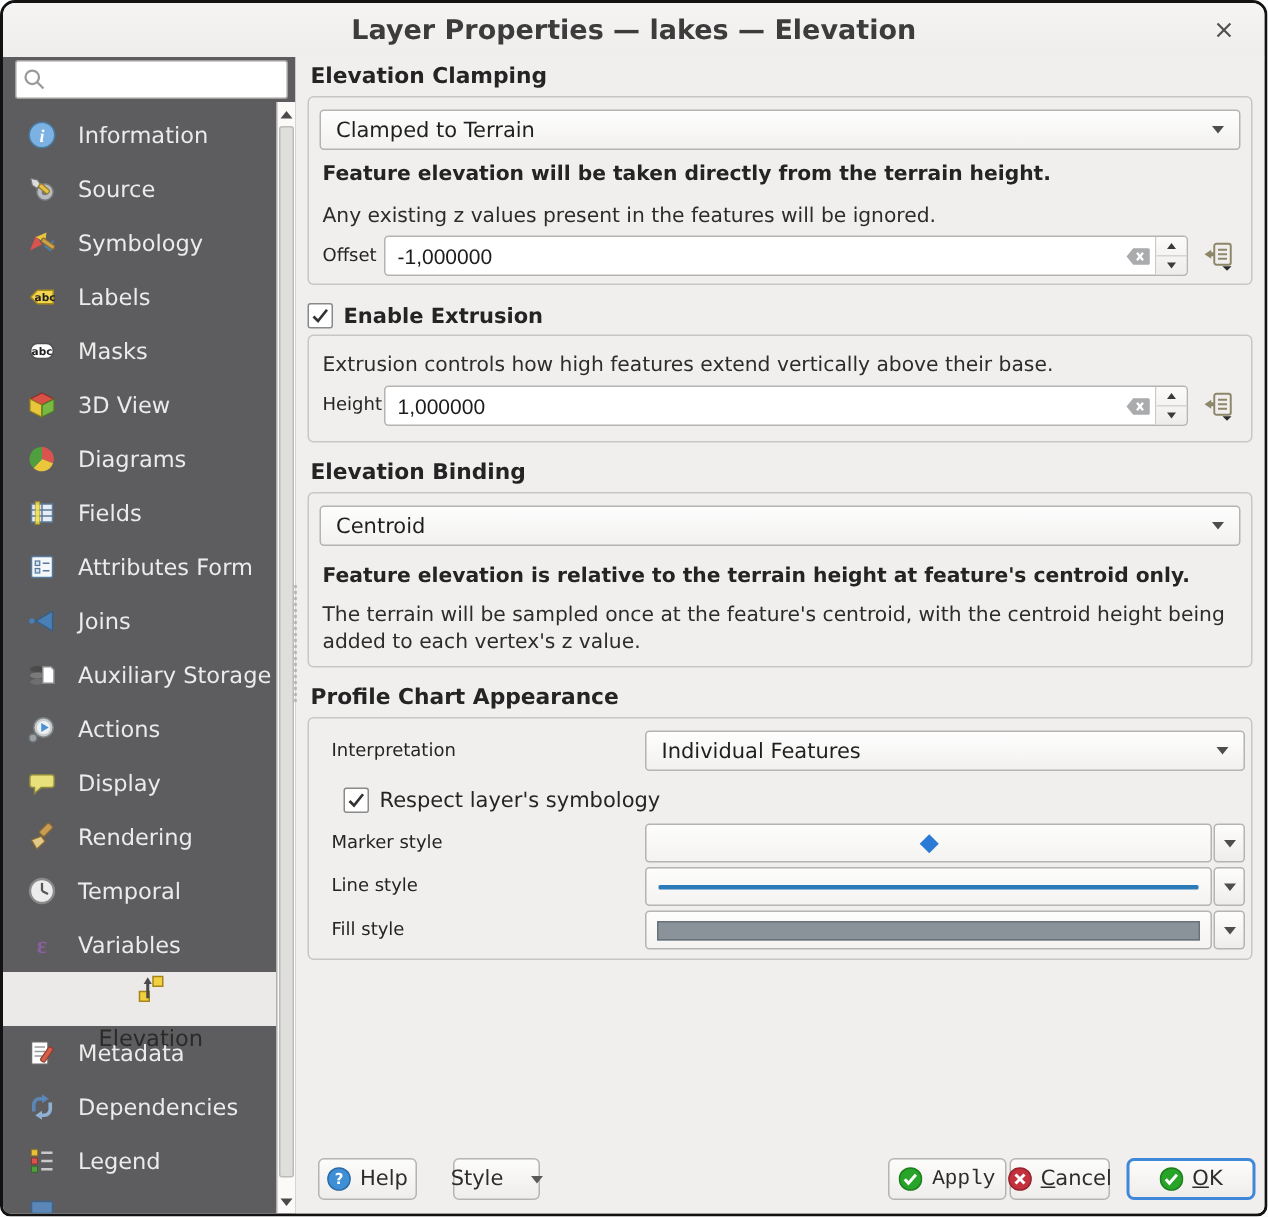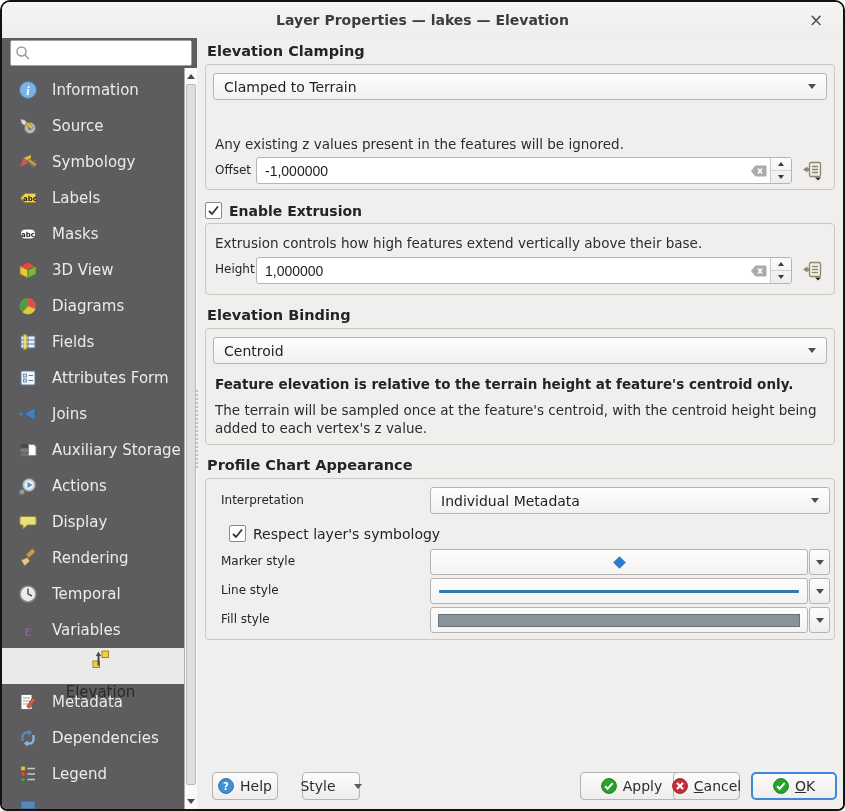--- a/index.html
+++ b/index.html
@@ -1,21 +1,21 @@
 <!DOCTYPE html>
 <html><head>
 <meta charset="utf-8">
 <style>
   html,body{margin:0;padding:0;background:#fff;font-family:"DejaVu Sans","Liberation Sans",sans-serif;}
   .window{position:relative;width:845px;height:811px;box-sizing:border-box;border:2px solid #121212;
           border-radius:10px 10px 7px 7px;background:#f0efed;overflow:hidden;}
   
   .titlebar{position:absolute;left:0;top:0;right:0;height:36px;background:linear-gradient(#f5f4f2,#efeeec);
             border-bottom:1px solid #d5d3d0;display:flex;align-items:center;justify-content:center;}
-  .title{font-size:14px;font-weight:bold;color:#3c3c3c;}
+  .title{font-size:18px;font-weight:bold;color:#3c3c3c;}
   .close-btn{position:absolute;right:16px;top:7px;width:22px;height:22px;display:flex;align-items:center;
              justify-content:center;font-size:17px;color:#4f4f4f;cursor:default;}
   
   .sidebar{position:absolute;left:0;top:36px;width:195px;bottom:0;background:#5d5d5f;overflow:hidden;}
   .search-wrap{position:absolute;left:8px;top:2px;width:182px;height:26px;}
   .search-wrap input{width:100%;height:100%;box-sizing:border-box;border:1px solid #a39f9b;border-radius:2px;
                      padding:0 6px 0 26px;font-size:13px;background:#fff;outline:none;}
   .search-ico{position:absolute;left:5px;top:5px;}
   .sb-scroll{position:absolute;right:0;top:30px;width:13px;bottom:0;background:#fbfaf9;border-left:1px solid #b0aeac;box-sizing:border-box;}
   .sb-up,.sb-down{position:absolute;left:0;width:100%;height:14px;display:flex;align-items:center;justify-content:center;}
@@ -320,20 +320,21 @@
 
   <div class="main">
     <div class="splitter"></div>
 
     <div class="sec-header" style="left:10px;top:5px;">Elevation Clamping</div>
     <div class="groupbox" style="top:26px;height:126px;">
       <div class="combo" style="left:7px;right:7px;top:8px;">
         <span>Clamped to Terrain</span>
         <span class="carrot"></span>
       </div>
+      <div class="desc-b" style="left:9px;top:43px;">Feature elevation will be taken directly from the terrain height.</div>
       <div class="desc" style="left:9px;top:71px;">Any existing z values present in the features will be ignored.</div>
       <div class="fieldrow-label" style="left:9px;top:98px;">Offset</div>
       <div class="spin" style="left:50px;top:92px;width:536px;">
         <input value="-1,000000" style="">
         <span class="clear-ico">
           <svg width="18" height="14">
               <path d="M5.5 1.5h10a1 1 0 0 1 1 1v9a1 1 0 0 1-1 1h-10L1 7z" fill="#a9abad"></path>
               <line x1="8" y1="4.5" x2="12" y2="9.5" stroke="#fff" stroke-width="1.5"></line>
               <line x1="12" y1="4.5" x2="8" y2="9.5" stroke="#fff" stroke-width="1.5"></line>
             </svg>
@@ -411,21 +412,21 @@
         <span class="carrot"></span>
       </div>
       <div class="desc-b" style="left:9px;top:47px;">Feature elevation is relative to the terrain height at feature's centroid only.</div>
       <div class="desc" style="left:9px;top:73px;width:612px;">The terrain will be sampled once at the feature's centroid, with the centroid height being added to each vertex's z value.</div>
     </div>
 
     <div class="sec-header" style="left:10px;top:419px;">Profile Chart Appearance</div>
     <div class="groupbox" style="top:440px;height:162px;text-align:right;">
       <div class="fieldrow-label" style="left:15px;top:14px;">Interpretation</div>
       <div class="combo" style="left:224px;width:400px;top:8px;">
-        <span>Individual Metadata</span>
+        <span>Individual Features</span>
         <span class="carrot"></span>
       </div>
 
       <div class="checkbox-row" style="left:7px;top:46px;padding-left:16px;">
         <span class="checkbox">
           <svg width="13" height="13">
               <polyline points="2,7 5,10 11,2.5" fill="none" stroke="#333" stroke-width="1.8"></polyline>
             </svg>
         </span>
         <span class="cb-label">Respect layer's symbology</span>
@@ -460,21 +461,21 @@
       <svg class="ic16" viewBox="0 0 16 16">
           <circle cx="8" cy="8" r="7.4" fill="#3f8fd6" stroke="#2d6da8"></circle>
           <text x="8" y="11.6" font-size="10" font-weight="bold" fill="#fff" text-anchor="middle">?</text>
         </svg>
       <span>Help</span>
     </div>
     <div class="btn" style="left:105px;top:734px;width:58px;">
       <span>Style</span>
       <span class="style-arrow"></span>
     </div>
-    <div class="btn" style="left:383px;top:734px;width:103px;">
+    <div class="btn" style="left:395px;top:734px;width:79px;font-family:Liberation Mono, monospace;">
       <svg class="ic16" viewBox="0 0 16 16">
           <circle cx="8" cy="8" r="7.4" fill="#28a428" stroke="#1d7f1d"></circle>
           <path d="M4.2 8.2l2.4 2.6 5-5.6" fill="none" stroke="#fff" stroke-width="2"></path>
         </svg>
       <span>Apply</span>
     </div>
     <div class="btn" style="left:476px;top:734px;width:67px;">
       <svg class="ic16" viewBox="0 0 16 16">
           <circle cx="8" cy="8" r="7.4" fill="#c4303c" stroke="#96242e"></circle>
           <line x1="5" y1="5" x2="11" y2="11" stroke="#fff" stroke-width="2"></line>

